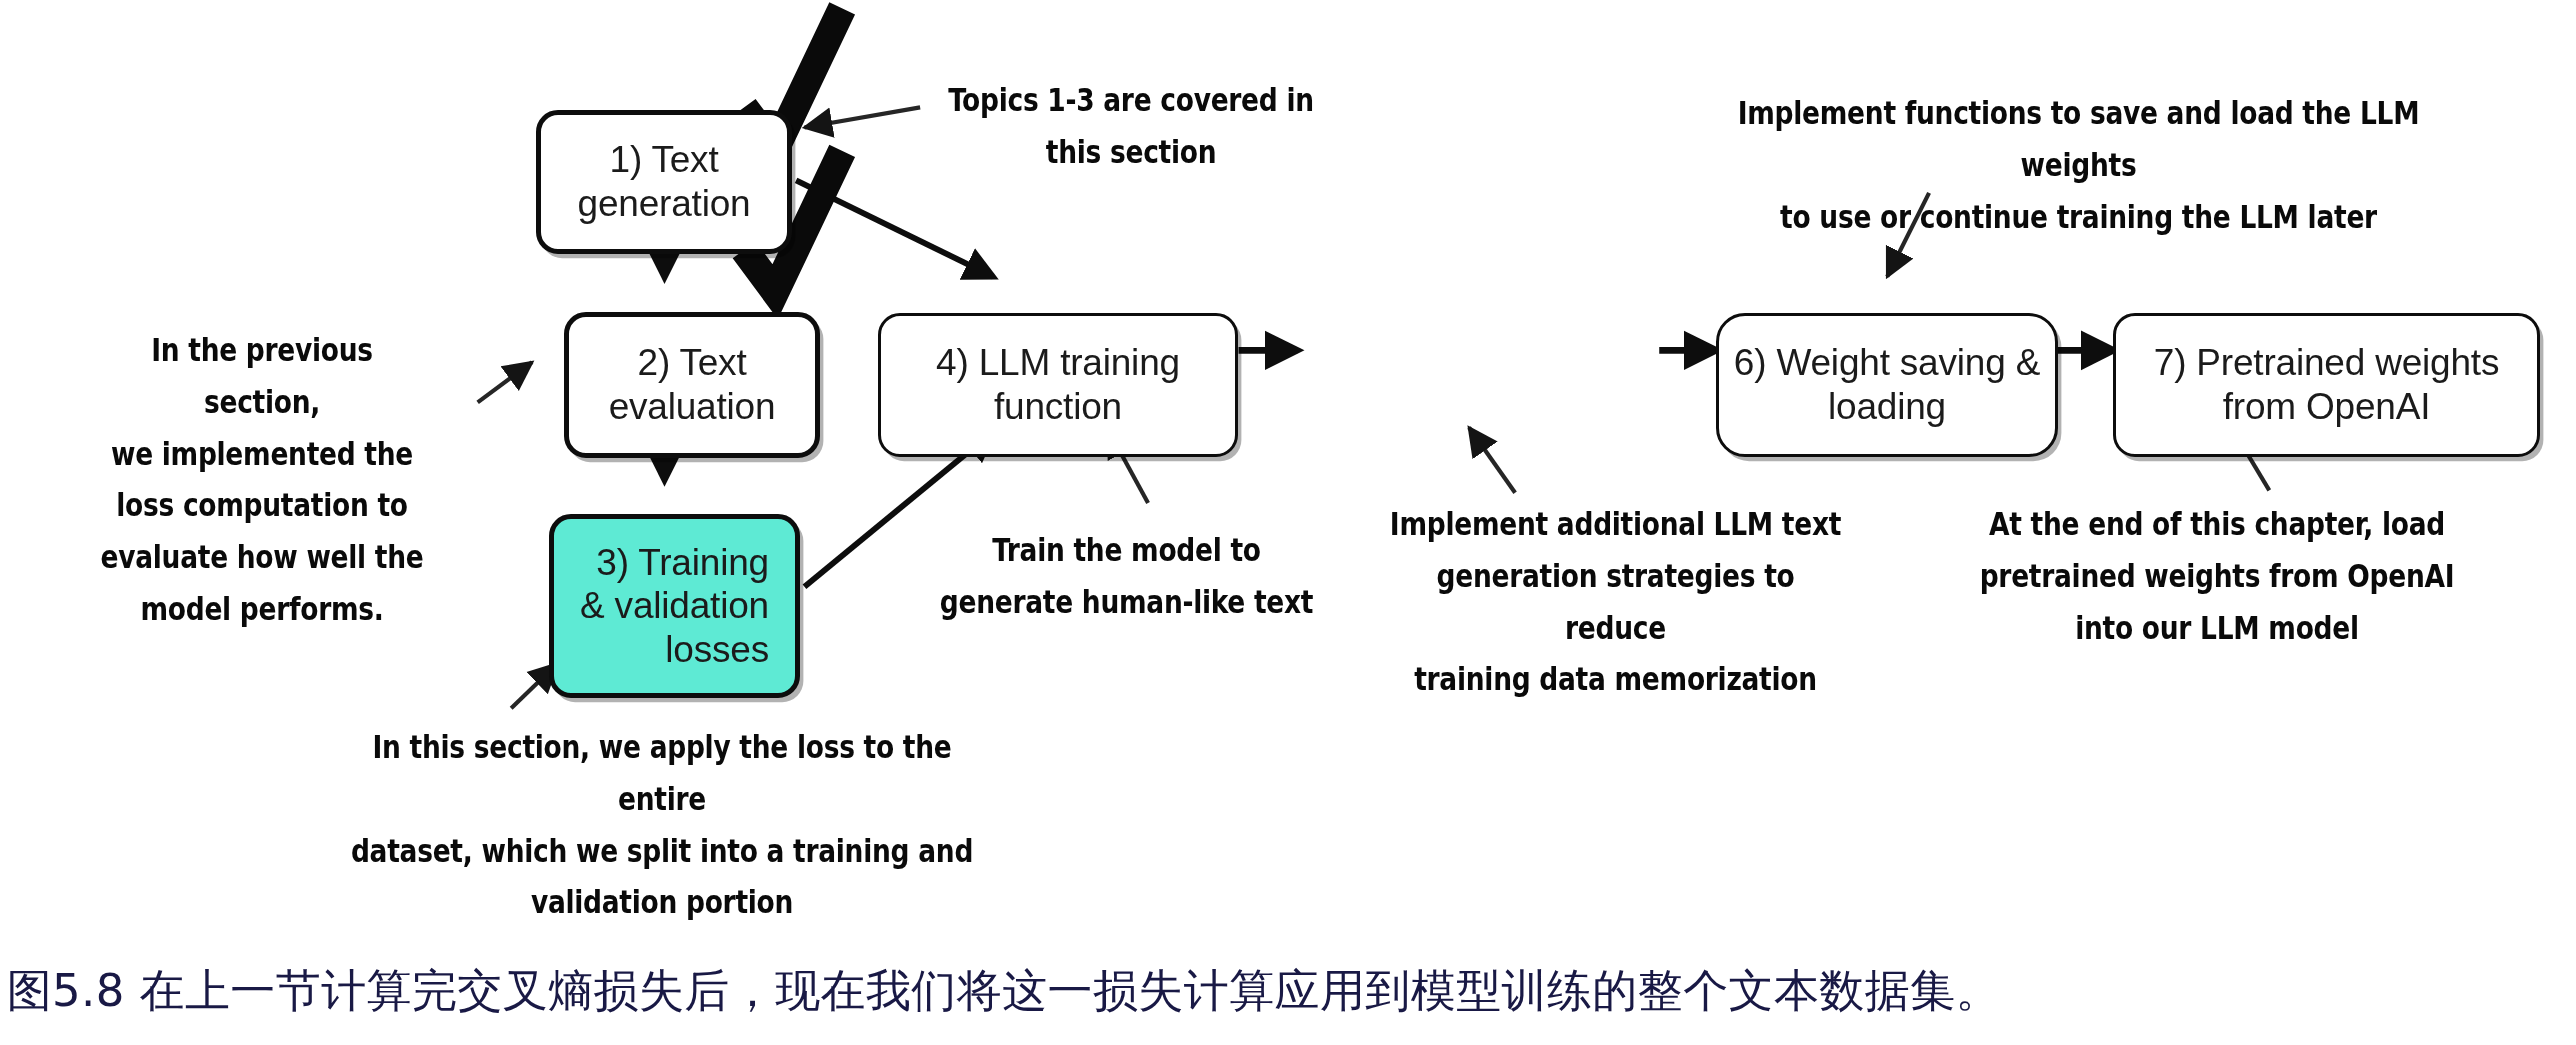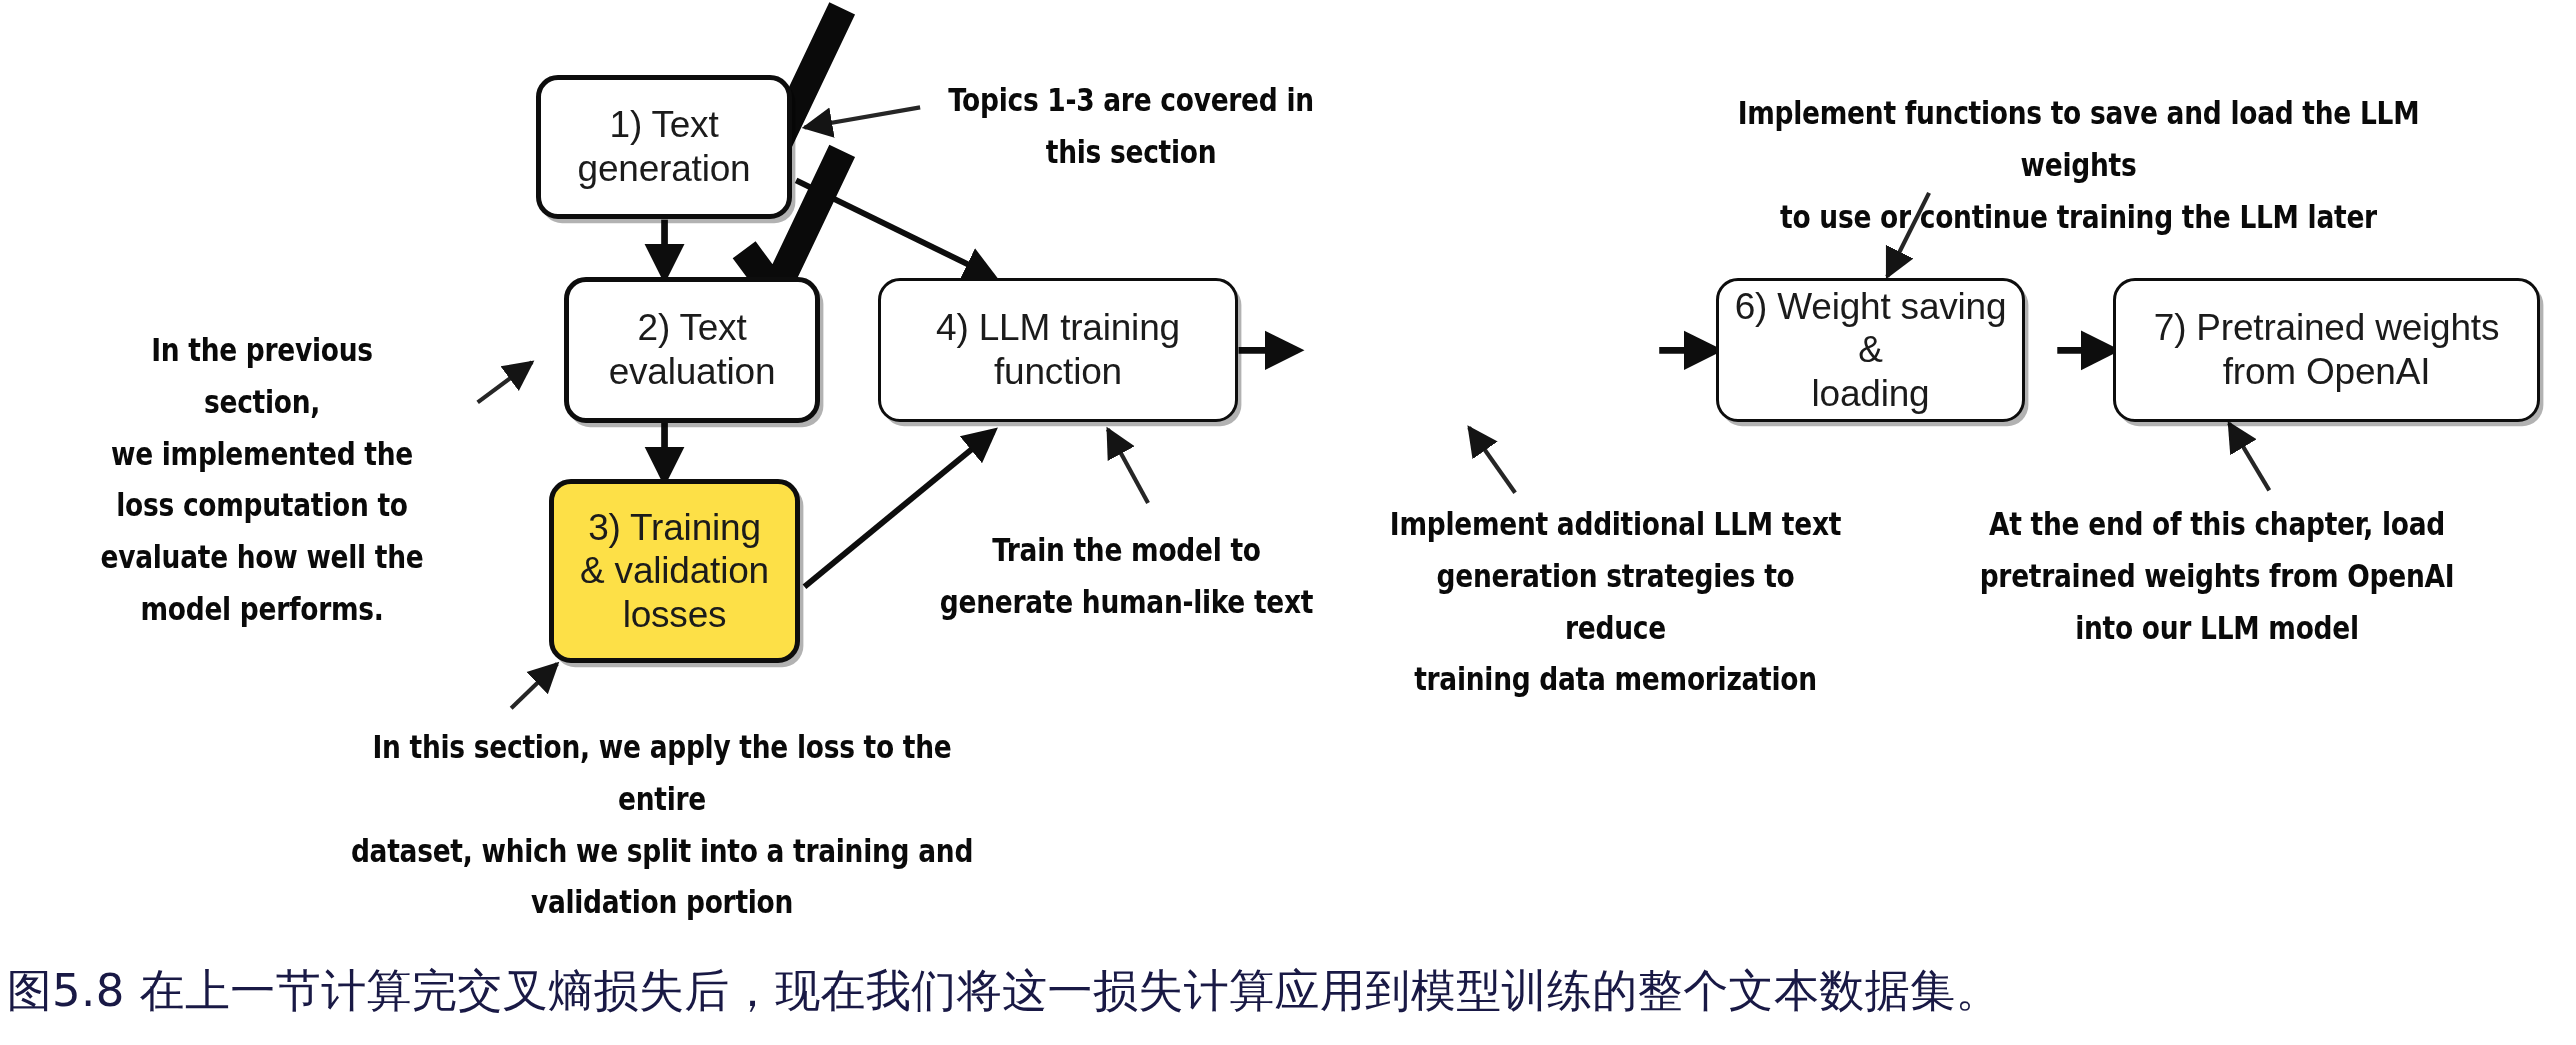--- a/index.html
+++ b/index.html
@@ -43,26 +43,28 @@
     align-items: center;
     justify-content: center;
     text-align: center;
     color: #1b1b1b;
     font-size: 37px;
     line-height: 1.18;
     font-weight: 400;
     letter-spacing: -0.2px;
     box-shadow: 4.2px 5px 0 -0.8px rgba(0,0,0,0.30);
     padding: 3.4px 8.4px;
+    margin-top: 35px;
   }
   .node.slim {
     border-width: 3.4px;
   }
   .node.highlight {
-    background: #fde047;
+    background: #5eead4;
+    text-align: right;
   }
   .node-label { display: block; white-space: pre-line; }
 
   
   .note {
     position: absolute;
     color: #0a0a0a;
     font-family: "DejaVu Sans Condensed", "Liberation Sans Narrow", "Liberation Sans", sans-serif;
     font-weight: 700;
     font-size: 32px;
@@ -183,21 +185,21 @@
 &amp; validation
 losses</span>
   </div>
 
   <div class="node slim" style="left:878px; top:278px; width:360px; height:144px;">
     <span class="node-label">4) LLM training
 function</span>
   </div>
 
 
-  <div class="node slim" style="left:1716px; top:278px; width:309px; height:144px;">
+  <div class="node slim" style="left:1716px; top:278px; width:342px; height:144px;border-radius:29px;">
     <span class="node-label">6) Weight saving &amp;
 loading</span>
   </div>
 
   <div class="node slim" style="left:2113px; top:278px; width:427px; height:144px;">
     <span class="node-label">7) Pretrained weights
 from OpenAI</span>
   </div>
 
   <div class="note" style="left:913px; top:75px; width:436px;">Topics 1-3 are covered in

